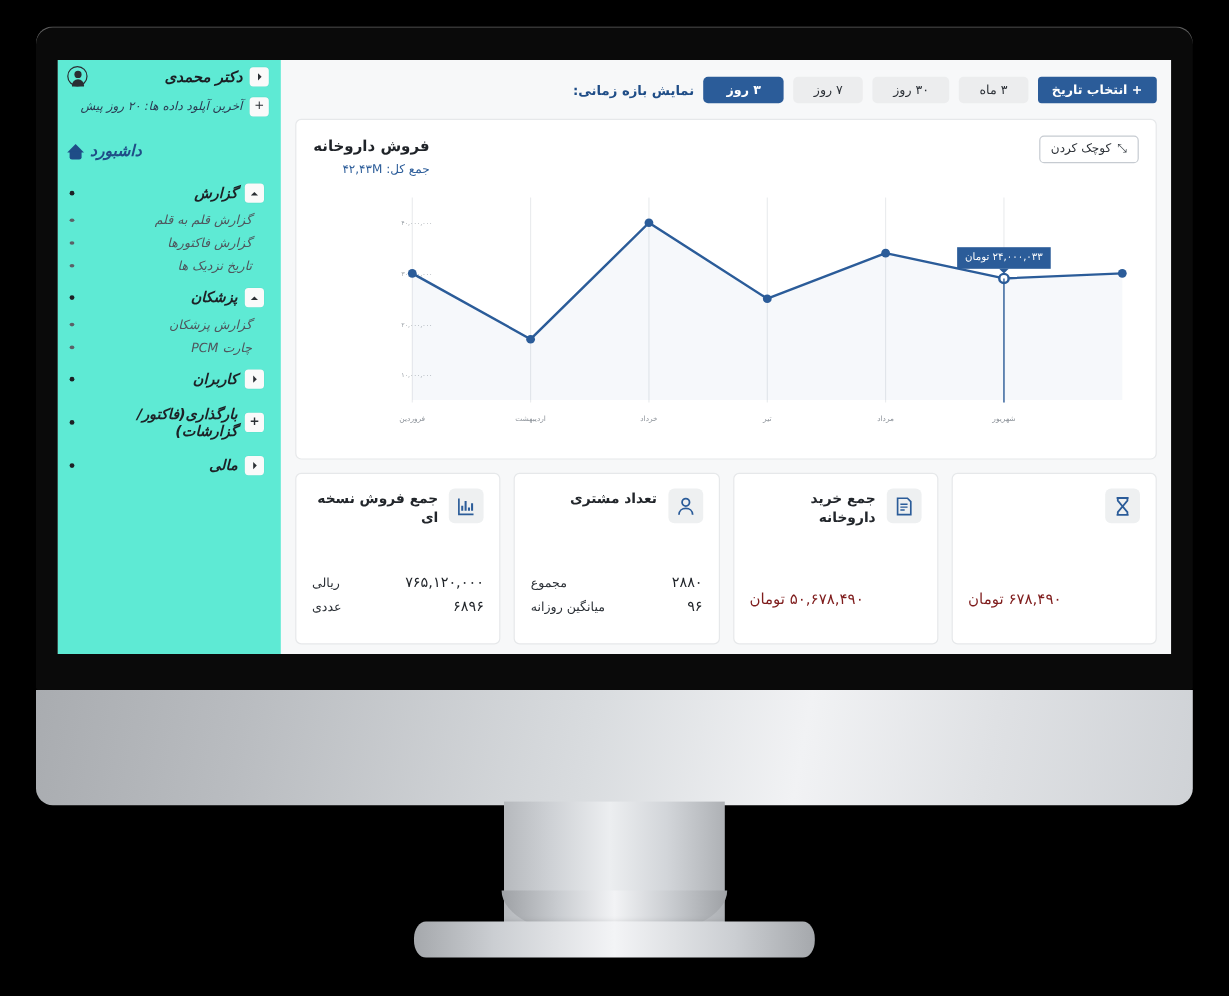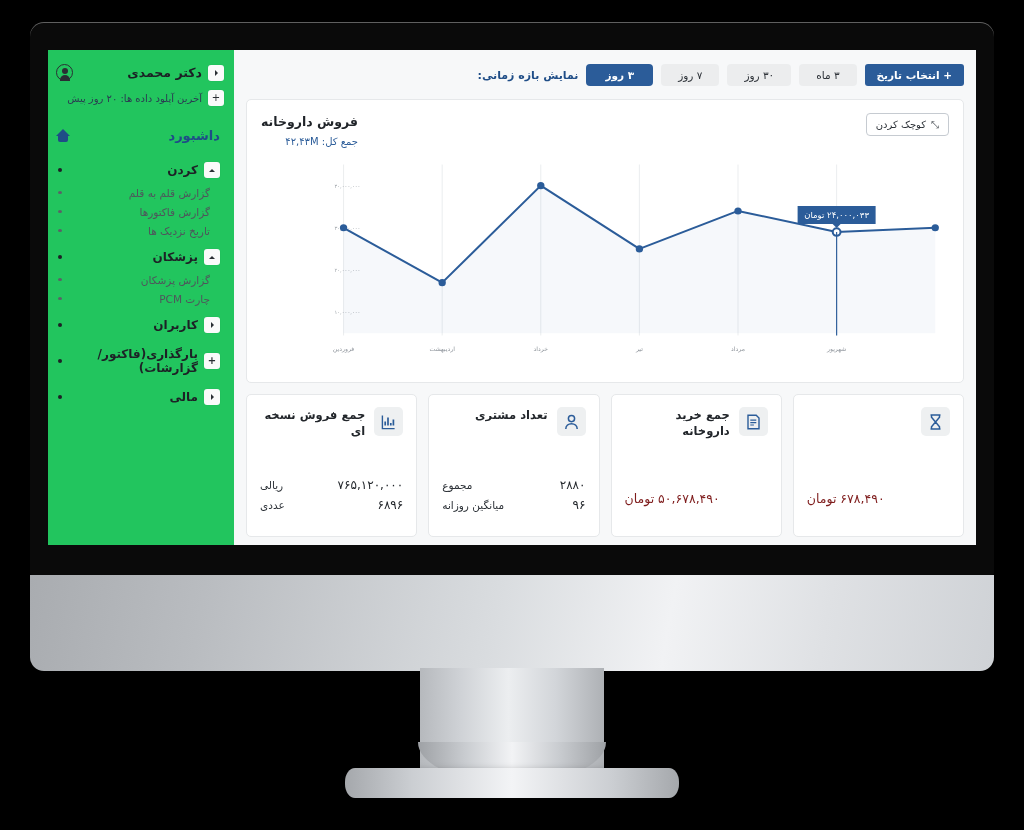--- a/index.html
+++ b/index.html
@@ -49,25 +49,26 @@
     box-shadow: 0 4px 8px rgba(0,0,0,.45);
   }
 
   
   #app { display: flex; flex-direction: row; width: 928px; height: 495px; background:#f7f8f9;}
 
   
   #sidebar {
     order: 2;
     width: 186px; height: 100%;
-    background: #22c55e;
-    padding: 14px 10px 0 8px;
+    background: #5eead4;
+    padding: 5px 10px 0 8px;
     font-size: 11px;
     color: #22262b;
     flex: 0 0 186px;
+    font-style: italic;
   }
   .side-head-row { display:flex; align-items:center; justify-content:flex-start; gap:6px; margin-bottom:9px;}
   .user-row { font-weight: bold; font-size: 12.5px; color:#1b1f24; }
   .avatar-ic { width:17px;height:17px;border-radius:50%;border:1.4px solid #2a2e33;position:relative;flex:0 0 17px;}
   .avatar-ic::before{content:"";position:absolute;left:5px;top:3px;width:6px;height:6px;border-radius:50%;background:#2a2e33;}
   .avatar-ic::after{content:"";position:absolute;left:3.2px;top:10.4px;width:10px;height:6px;border-radius:5px 5px 0 0;background:#2a2e33;}
   .sq-btn {
     width:16px;height:16px;border-radius:3px;background:#fafafa;
     display:flex;align-items:center;justify-content:center;
     font-size:10px;color:#2b2f34;line-height:1;flex:0 0 16px;
@@ -334,29 +335,29 @@
           <span style="flex:1;text-align:right">دکتر محمدی</span>
           <div class="avatar-ic"></div>
         </div>
 
         <div class="side-head-row upload-row">
           <div class="sq-btn">+</div>
           <span style="flex:1;text-align:right">آخرین آپلود داده ها: ۲۰ روز پیش</span>
         </div>
 
         <div class="dash-row">
-          <span style="flex:1;text-align:right">داشبورد</span>
+          <span style="flex:1;text-align:left">داشبورد</span>
           <span class="home-ic"></span>
         </div>
 
         <div id="nav-groups">
             <div class="nav-group">
               <div class="nav-item">
                 <div class="sq-btn chev-up"></div>
-                <span class="lbl">کردن</span>
+                <span class="lbl">گزارش</span>
                 <span class="bullet"></span>
               </div>
               <div class="sub-item">
                 <span class="lbl">گزارش قلم به قلم</span>
                 <span class="bullet"></span>
               </div>
               <div class="sub-item">
                 <span class="lbl">گزارش فاکتورها</span>
                 <span class="bullet"></span>
               </div>

